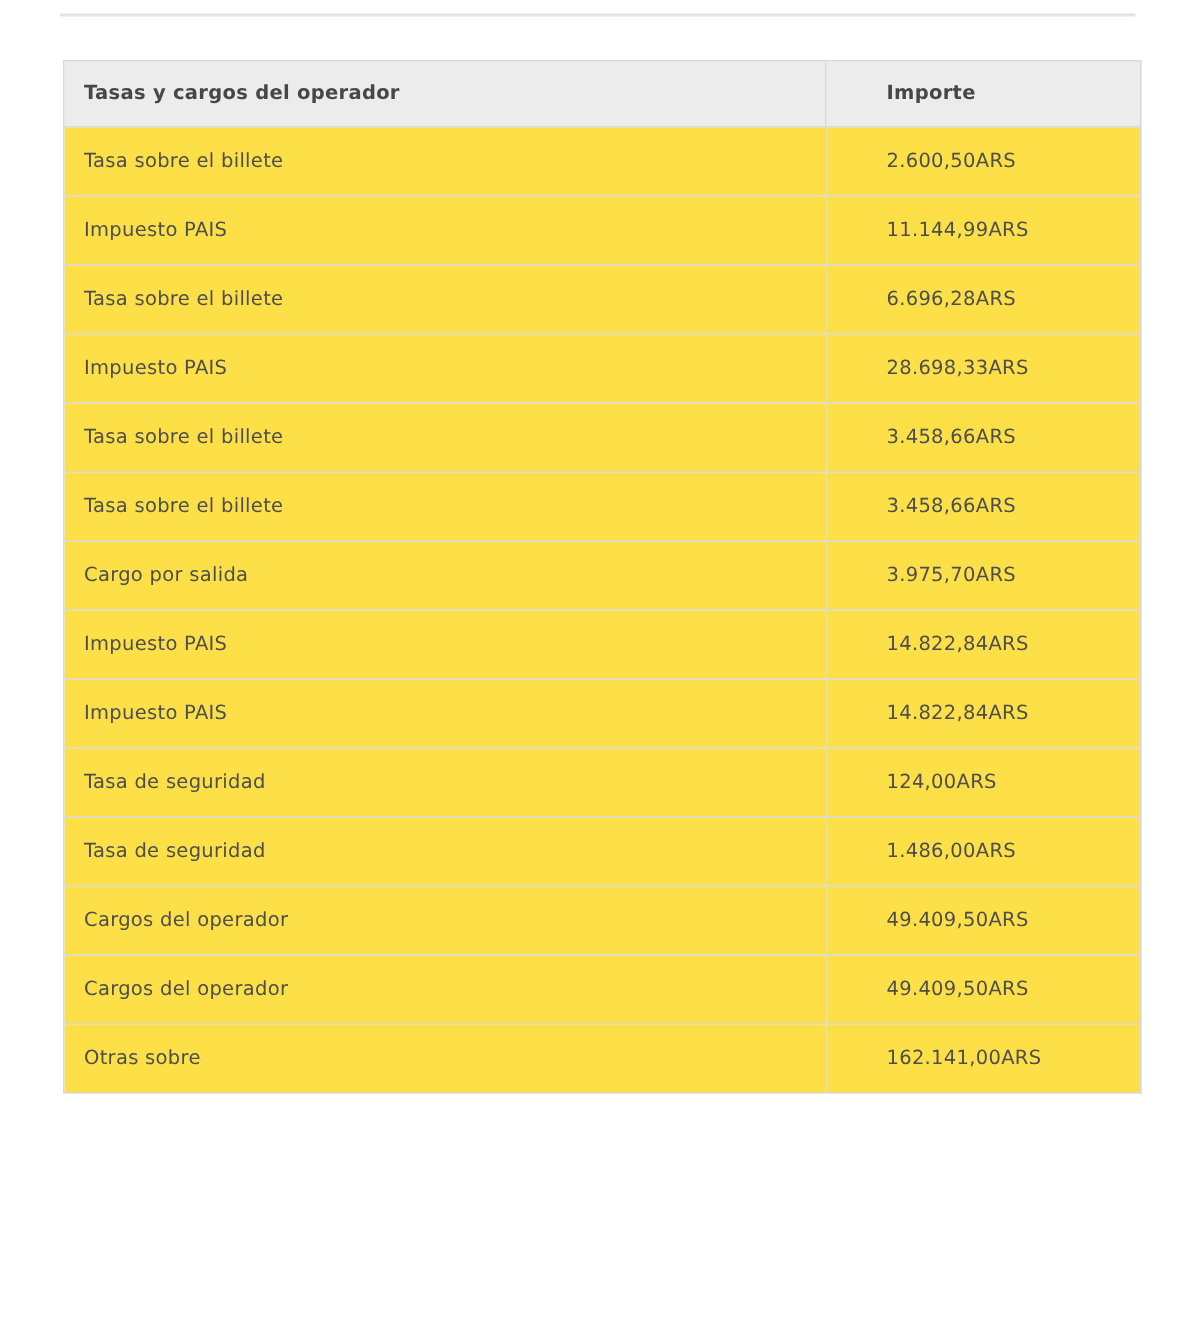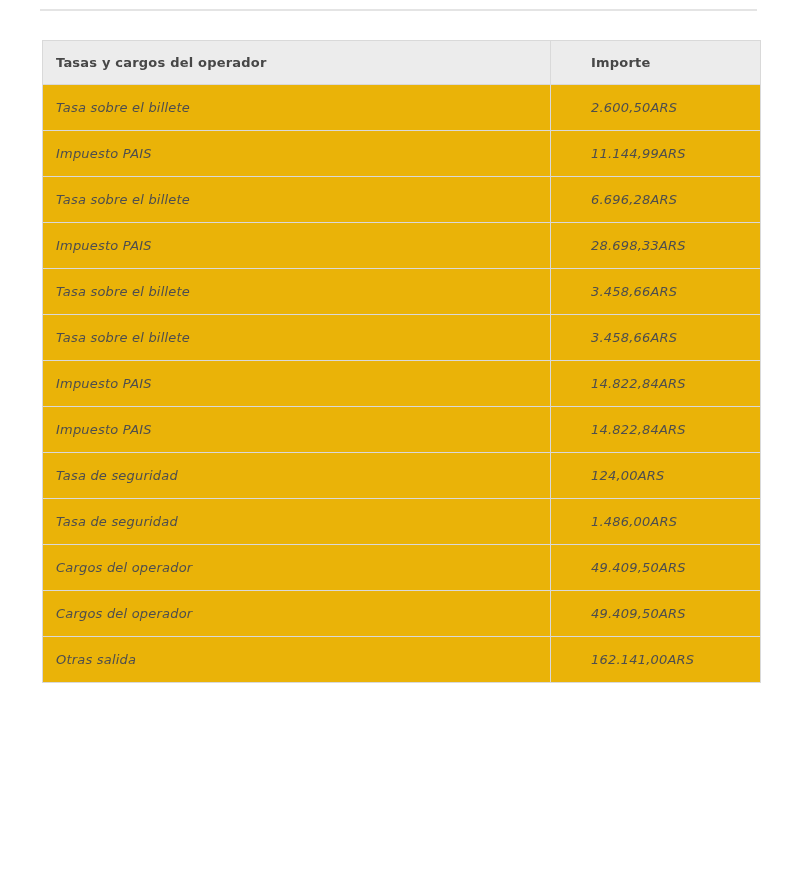--- a/index.html
+++ b/index.html
@@ -40,25 +40,24 @@
     vertical-align: middle;
   }
   table.fees th {
     background: #ececec;
     font-weight: bold;
     color: #474747;
     height: 44px;
     padding: 0 6px 0 13px;
   }
   table.fees td {
-    background: #eab308;
+    background: #fde047;
     font-weight: normal;
     height: 46px;
     padding: 0 6px 0 13px;
-    font-style: italic;
   }
   table.fees th.amount, table.fees td.amount {
     padding-left: 40px;
   }
 </style>
 </head>
 <body>
 
 <div class="page">
 
@@ -94,20 +93,24 @@
       </tr>
       <tr>
         <td>Tasa sobre el billete</td>
         <td class="amount">3.458,66ARS</td>
       </tr>
       <tr>
         <td>Tasa sobre el billete</td>
         <td class="amount">3.458,66ARS</td>
       </tr>
       <tr>
+        <td>Cargo por salida</td>
+        <td class="amount">3.975,70ARS</td>
+      </tr>
+      <tr>
         <td>Impuesto PAIS</td>
         <td class="amount">14.822,84ARS</td>
       </tr>
       <tr>
         <td>Impuesto PAIS</td>
         <td class="amount">14.822,84ARS</td>
       </tr>
       <tr>
         <td>Tasa de seguridad</td>
         <td class="amount">124,00ARS</td>
@@ -118,19 +121,19 @@
       </tr>
       <tr>
         <td>Cargos del operador</td>
         <td class="amount">49.409,50ARS</td>
       </tr>
       <tr>
         <td>Cargos del operador</td>
         <td class="amount">49.409,50ARS</td>
       </tr>
       <tr>
-        <td>Otras salida</td>
+        <td>Otras sobre</td>
         <td class="amount">162.141,00ARS</td>
       </tr>
     </tbody>
   </table>
 
 </div>
 
 </body></html>

